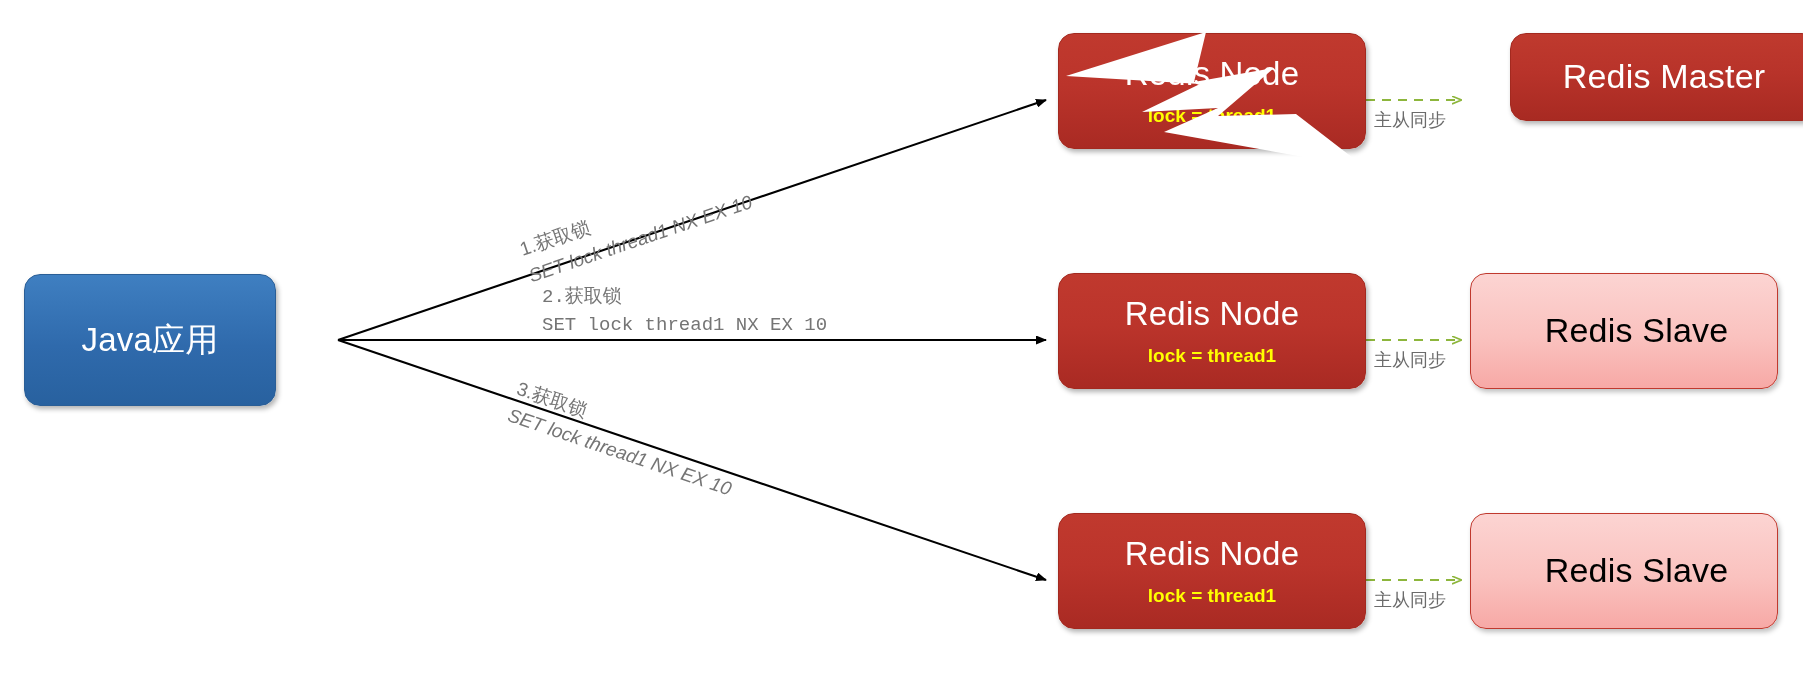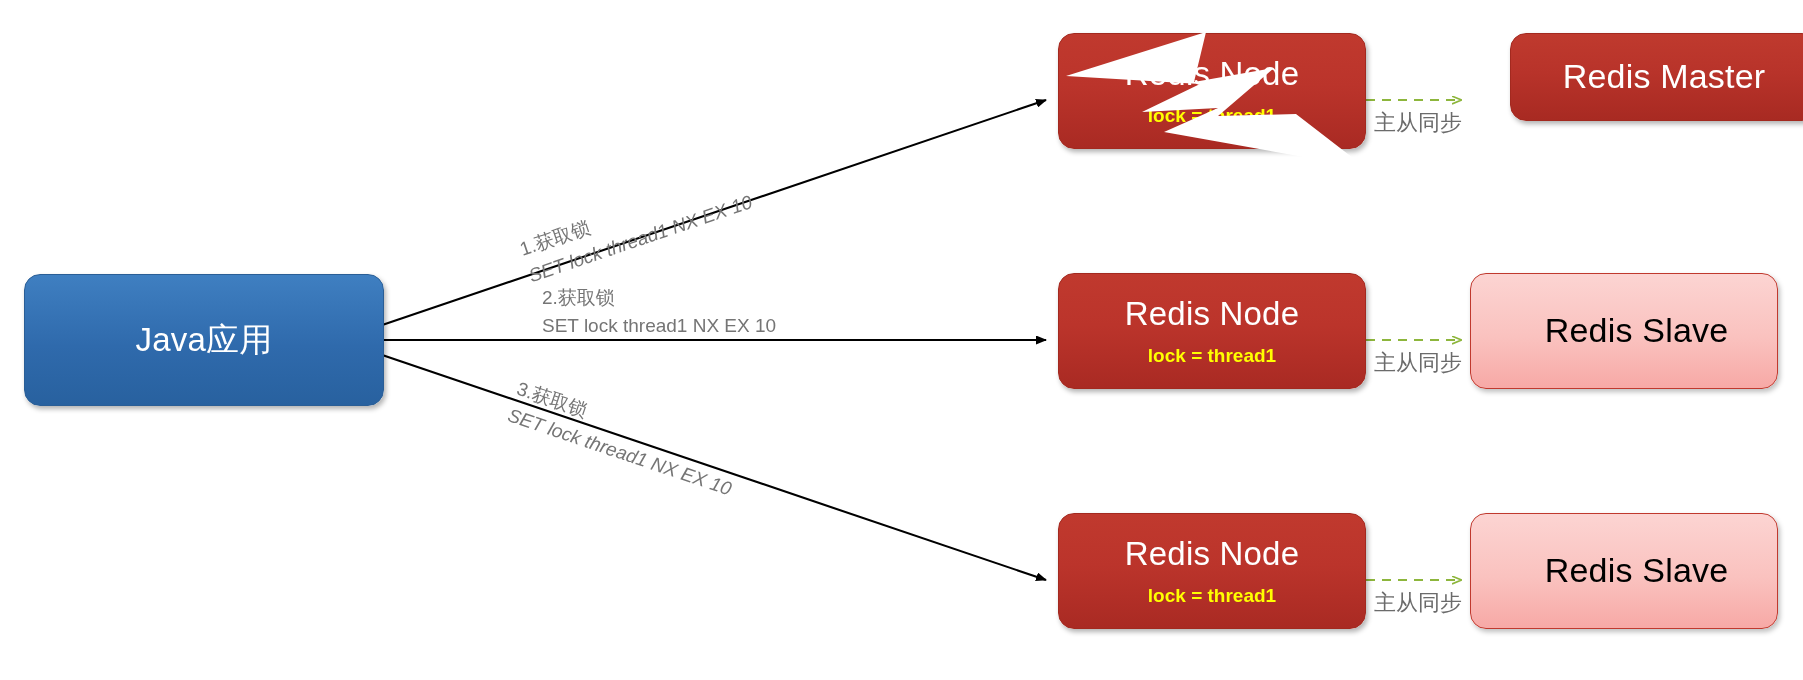--- a/index.html
+++ b/index.html
@@ -64,21 +64,21 @@
     color: #757575;
     font-size: 19px;
     line-height: 1.45;
     white-space: nowrap;
     transform-origin: left top;
   }
   .edge-label .l2 { font-style: italic; }
   .sync-label {
     position: absolute;
     color: #6b6b6b;
-    font-size: 22px;
+    font-size: 18px;
     white-space: nowrap;
   }
 
   
   .bolt { position: absolute; pointer-events: none; }
 </style>
 </head>
 <body>
 
 <div id="stage">
@@ -97,21 +97,21 @@
 
     <path d="M338,340 L1046,340" fill="none" stroke="#000000" stroke-width="2.1" marker-end="url(#arrowBlack)"></path>
 
     <path d="M338,340 L1046,580" fill="none" stroke="#000000" stroke-width="2.1" marker-end="url(#arrowBlack)"></path>
 
     <path d="M1366,100 L1461,100" fill="none" stroke="#8db63c" stroke-width="2" stroke-dasharray="9 7" marker-end="url(#arrowGreen)"></path>
     <path d="M1366,340 L1461,340" fill="none" stroke="#8db63c" stroke-width="2" stroke-dasharray="9 7" marker-end="url(#arrowGreen)"></path>
     <path d="M1366,580 L1461,580" fill="none" stroke="#8db63c" stroke-width="2" stroke-dasharray="9 7" marker-end="url(#arrowGreen)"></path>
   </svg>
 
-  <div class="box box-java" style="left:24px; top:274px; width:360px; height:132px;">
+  <div class="box box-java" style="left:24px; top:274px; width:252px; height:132px;">
     <span class="box-title">Java应用</span>
   </div>
 
   <div class="box box-node" style="left:1058px; top:33px; width:308px; height:116px;">
     <span class="box-title box-title-sm">Redis Node</span>
     <span class="node-sub">lock = thread1</span>
   </div>
 
   <svg class="bolt" style="left:1046px; top:24px; width:340px; height:145px;" viewBox="0 0 340 145" xmlns="http://www.w3.org/2000/svg">
     <polygon points="20,52 160,8 148,58 228,44 172,92 250,90 320,144 118,108 172,84 96,88 154,60" fill="#ffffff"></polygon>
@@ -141,21 +141,21 @@
 
   <div class="sync-label" style="left:1374px; top:108px;">主从同步</div>
   <div class="sync-label" style="left:1374px; top:348px;">主从同步</div>
   <div class="sync-label" style="left:1374px; top:588px;">主从同步</div>
 
   <div class="edge-label" style="left:516px; top:237px; transform: rotate(-18.7deg);">
     <div>1.获取锁</div>
     <div class="l2">SET lock thread1 NX EX 10</div>
   </div>
 
-  <div class="edge-label" style="left:542px; top:284px;">
+  <div class="edge-label" style="left:542px; top:284px;font-family:Liberation Mono, monospace;">
     <div>2.获取锁</div>
     <div>SET lock thread1 NX EX 10</div>
   </div>
 
   <div class="edge-label" style="left:522px; top:375px; transform: rotate(18.7deg);">
     <div>3.获取锁</div>
     <div class="l2">SET lock thread1 NX EX 10</div>
   </div>
 
 </div>

